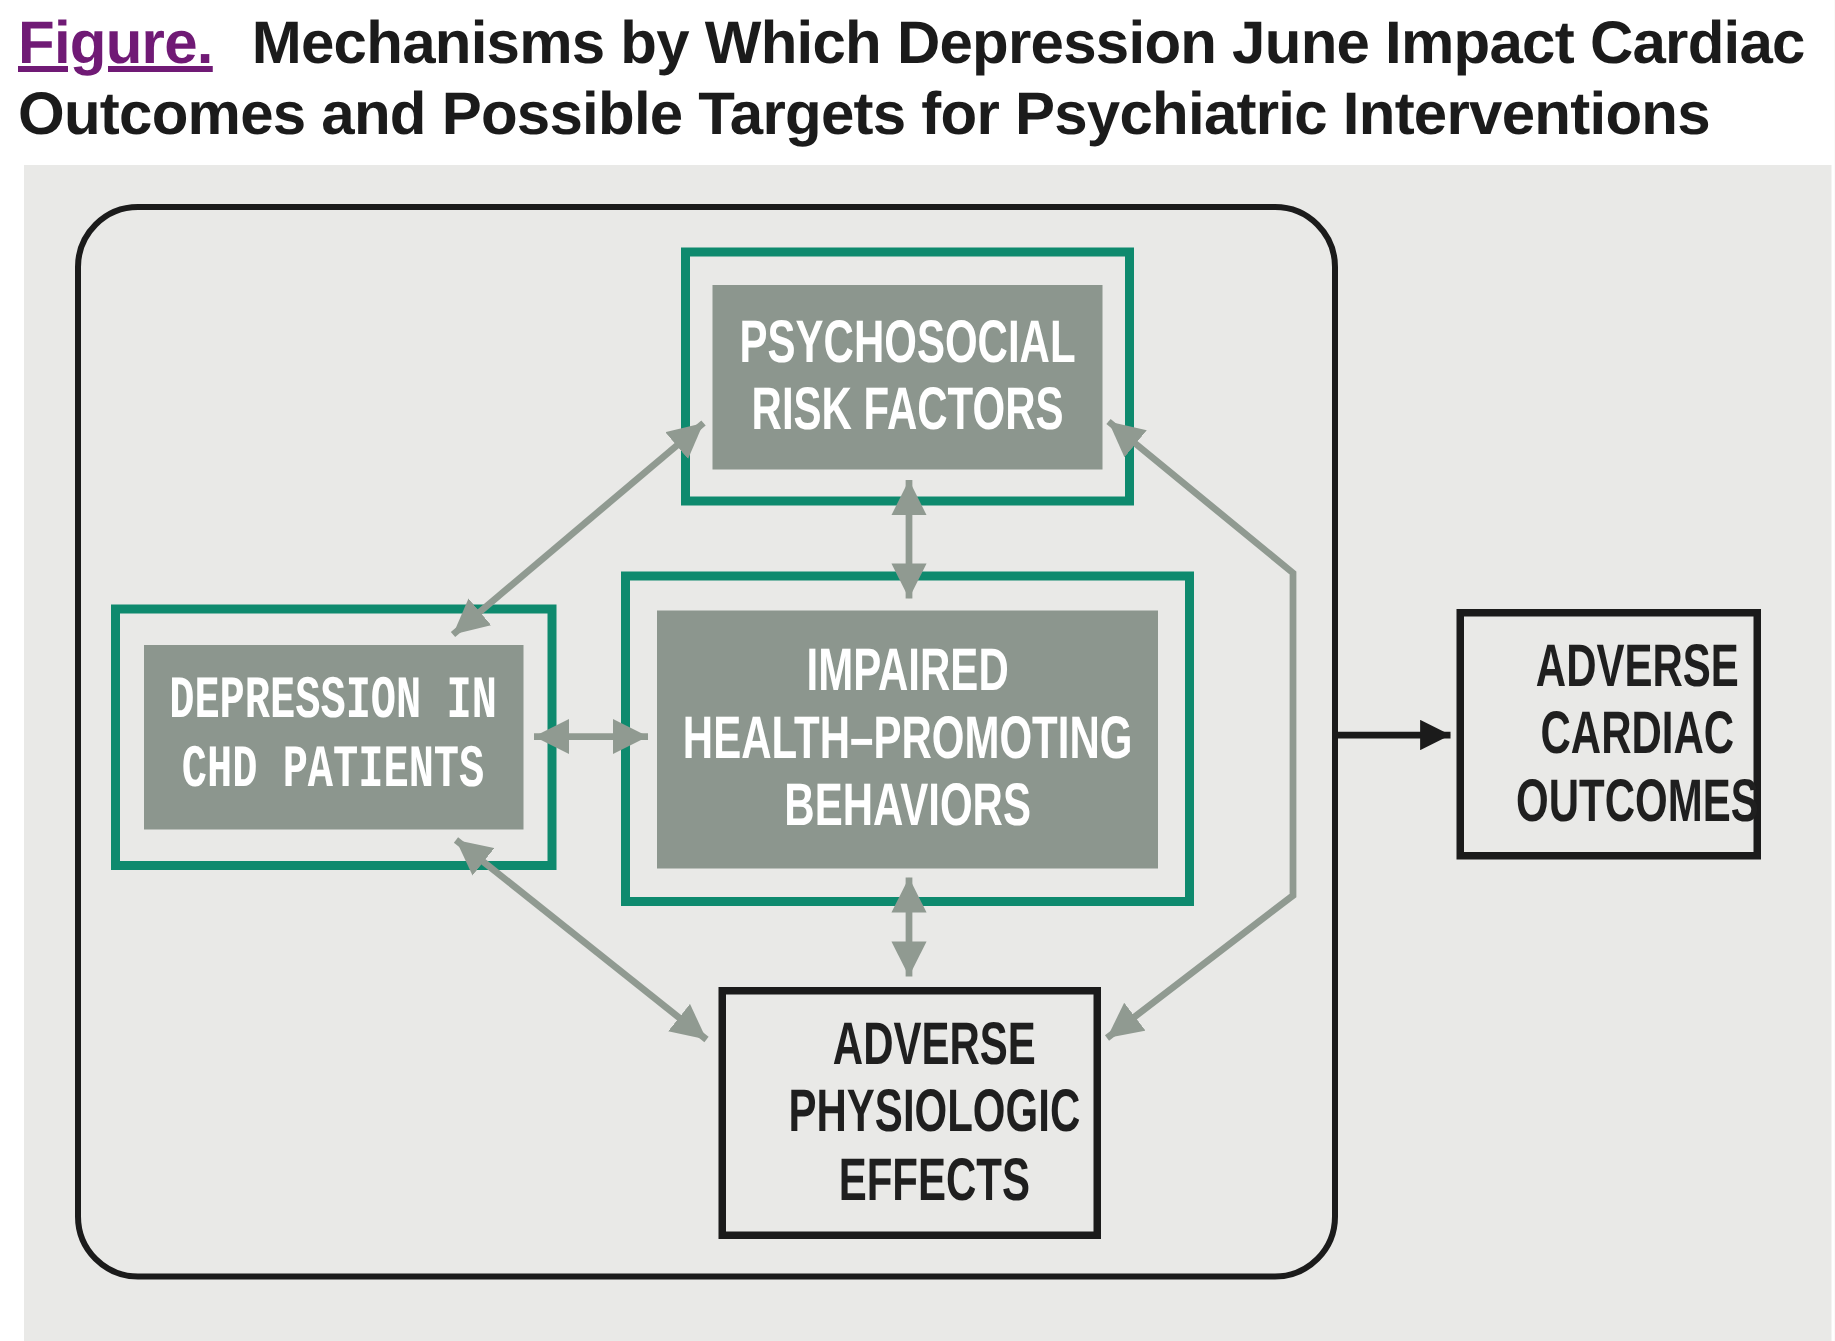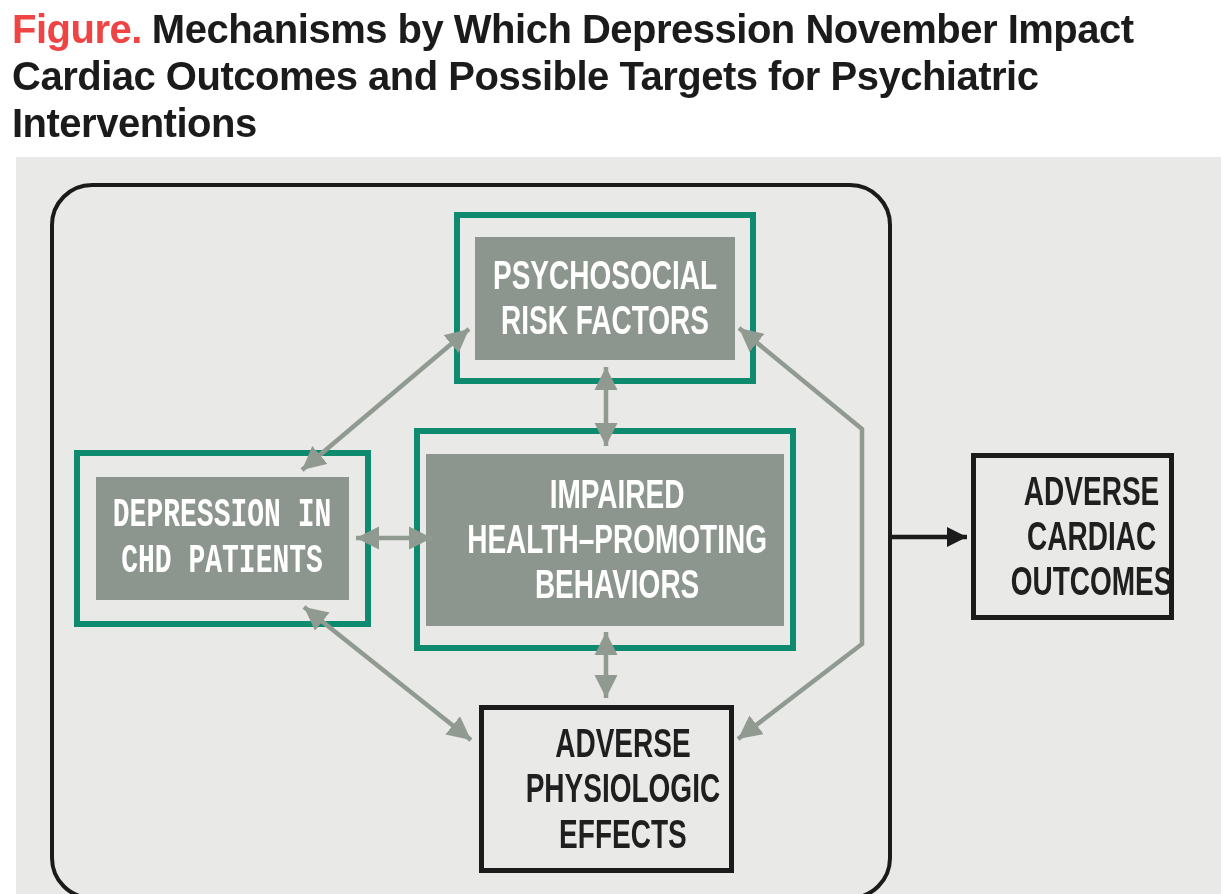--- a/index.html
+++ b/index.html
@@ -1,47 +1,47 @@
 <!DOCTYPE html>
 <html><head>
 <meta charset="utf-8">
 <style>
   html,body{margin:0;padding:0;background:#ffffff;width:1223px;height:894px;overflow:hidden;
             font-family:"Liberation Sans", sans-serif;}
   .figure-title{width:1215px;padding:6px 0 10px 12px;font-size:40px;line-height:47px;
                 font-weight:600;color:#1b1b1b;letter-spacing:-0.5px;}
-  .fig-label{color:#ef4444;font-weight:700;margin-right:10px;}
+  .fig-label{color:#701a75;font-weight:700;margin-right:26px;text-decoration:underline;}
   .panel{position:relative;margin-left:16px;width:1205px;height:805px;background:#e9e9e7;}
   .frame{position:absolute;left:34px;top:26px;width:842px;height:717px;
          border:4px solid #1b1b1b;border-radius:42px;box-sizing:border-box;}
   .teal-box{position:absolute;border:6px solid #0e8a6e;box-sizing:border-box;
             display:flex;align-items:center;justify-content:center;}
   .gray-fill{background:#8c968e;display:flex;align-items:center;justify-content:center;}
   .black-box{position:absolute;border:5px solid #1b1b1b;box-sizing:border-box;
              display:flex;align-items:center;justify-content:flex-start;}
   .box-label{transform:scaleX(0.70);transform-origin:center;text-align:center;
              font-weight:700;font-size:40px;line-height:1.13;white-space:nowrap;}
   .label-white{color:#ffffff;}
   .label-black{color:#1f1f1f;}
   
   .psychosocial{left:438px;top:55px;width:302px;height:172px;}
   .psychosocial .gray-fill{width:260px;height:123px;}
   .depression{left:58px;top:293px;width:297px;height:177px;}
   .depression .gray-fill{width:253px;height:123px;font-family:Liberation Mono, monospace;}
   .impaired{left:398px;top:271px;width:382px;height:223px;}
-  .impaired .gray-fill{width:334px;height:172px;padding-left:24px;}
+  .impaired .gray-fill{width:334px;height:172px;}
   .physiologic{left:463px;top:548px;width:255px;height:168px;}
   .cardiac{left:955px;top:296px;width:203px;height:167px;}
   .arrow-layer{position:absolute;left:0;top:0;width:1205px;height:777px;pointer-events:none;}
 </style>
 </head>
 <body>
 
 <div class="figure-title">
-  <span class="fig-label">Figure.</span><span>Mechanisms by Which Depression November Impact Cardiac Outcomes and Possible Targets for Psychiatric Interventions</span>
+  <span class="fig-label">Figure.</span><span>Mechanisms by Which Depression June Impact Cardiac Outcomes and Possible Targets for Psychiatric Interventions</span>
 </div>
 
 <div class="panel">
   <div class="frame"></div>
 
   <div class="teal-box psychosocial">
     <div class="gray-fill">
       <div class="box-label label-white">
         <div>PSYCHOSOCIAL</div>
         <div>RISK FACTORS</div>

